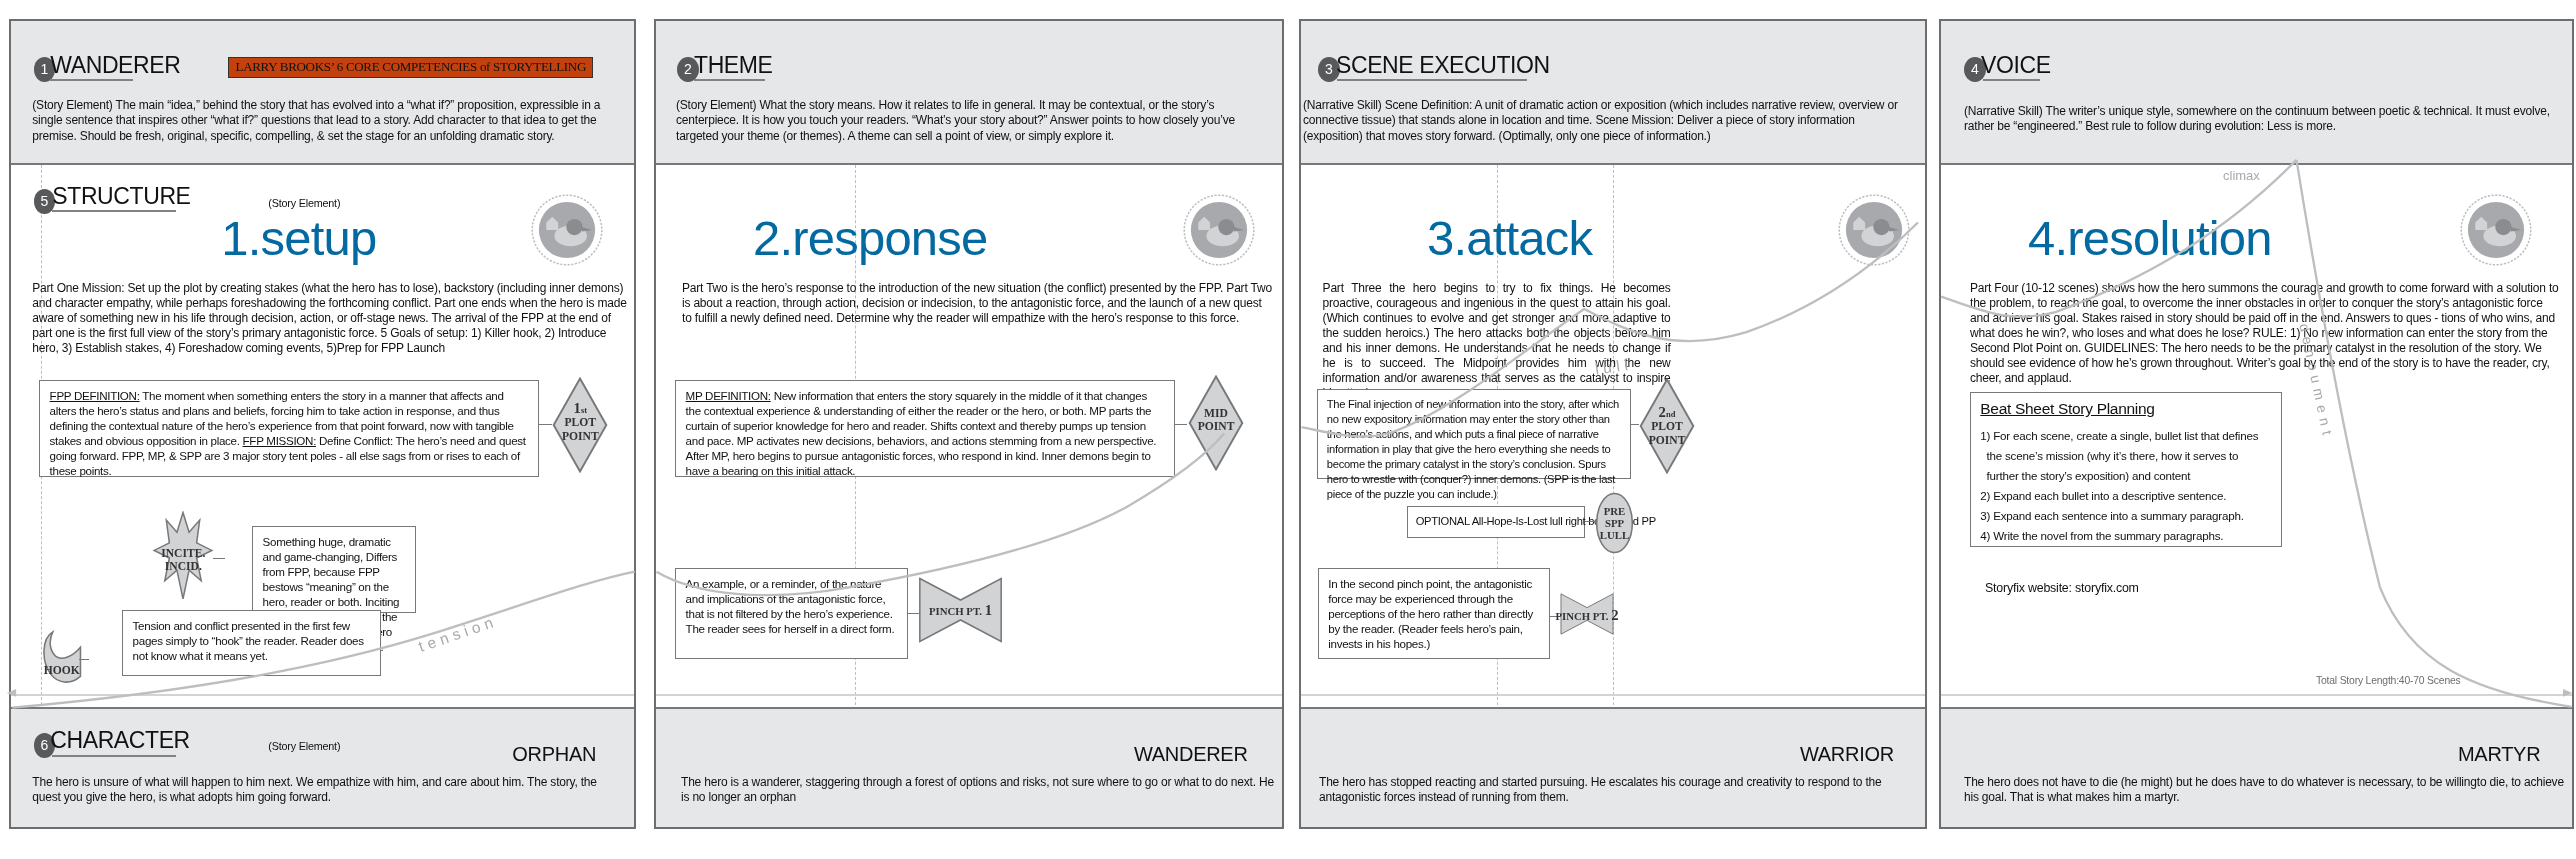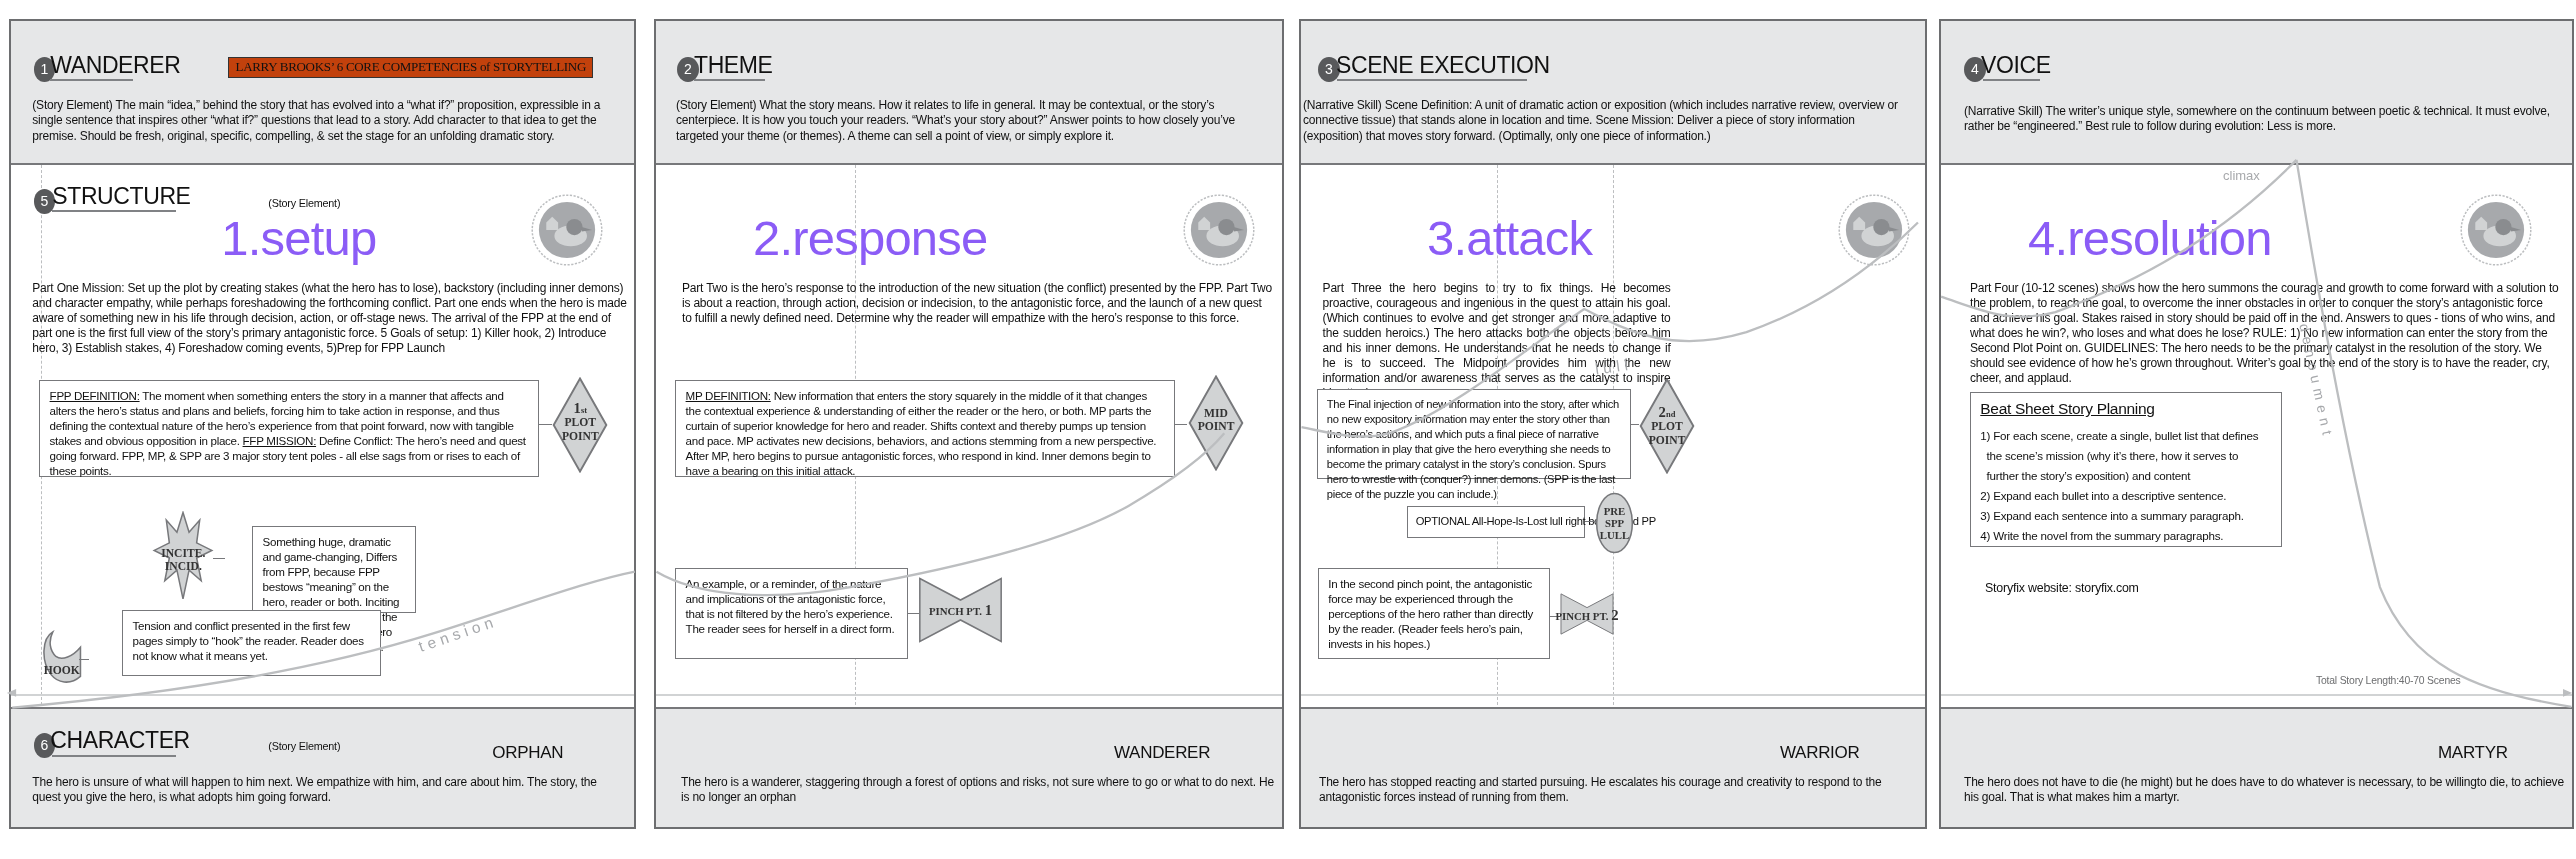--- a/index.html
+++ b/index.html
@@ -7,30 +7,30 @@
   body { position: relative; font-family: "Liberation Sans", sans-serif; color: #111; }
   .panel { position: absolute; top: 18.5px; height: 810px; border: 2.3px solid #6d6e70; background: #fff; overflow: hidden; }
   .top-band { position: absolute; left: 0; right: 0; top: 0; height: 144px; background: #e6e7e8; border-bottom: 2.3px solid #77787b; }
   .bottom-band { position: absolute; left: 0; right: 0; bottom: 0; height: 120px; background: #e6e7e8; border-top: 2.3px solid #77787b; }
   .num-circle { position: absolute; width: 21.6px; height: 25px; border-radius: 50%; background: #58595b; color: #fff; font-size: 14px; text-align: center; line-height: 25px; }
   .head-title { position: absolute; font-size: 23px; letter-spacing: -0.4px; font-family: "Liberation Sans Narrow", "Liberation Sans", sans-serif; }
   .head-rule { position: absolute; height: 2.3px; background: #808285; }
   .desc { position: absolute; font-size: 12px; line-height: 15.5px; letter-spacing: -0.2px; }
   .story-el { position: absolute; font-size: 10.8px; letter-spacing: -0.2px; }
   .brooks-title { position: absolute; border: 1.5px solid #333; background: #c2410c; font-family: "Liberation Serif", serif; font-size: 13px; padding: 1.5px 6.2px; white-space: nowrap; letter-spacing: -0.3px; }
-  .act-title { position: absolute; color: #8b5cf6; font-size: 49px; letter-spacing: -0.8px; white-space: nowrap; }
+  .act-title { position: absolute; color: #0369a1; font-size: 49px; letter-spacing: -0.8px; white-space: nowrap; }
   .act-text { position: absolute; font-size: 12px; line-height: 15px; letter-spacing: -0.2px; }
   .justified { text-align: justify; }
   .box { position: absolute; border: 1.9px solid #77787b; background: #fff; font-size: 11.6px; line-height: 15px; letter-spacing: -0.3px; padding: 7.7px 9.3px; }
   .u { text-decoration: underline; text-align: center; }
   .connector { position: absolute; height: 1.9px; background: #77787b; }
   .shape { position: absolute; }
   .shape-label { position: absolute; font-family: "Liberation Serif", serif; font-weight: bold; color: #333; text-align: center; line-height: 1.15; }
   .vdash { position: absolute; width: 0; border-left: 1.5px dashed #bcbec0; }
-  .archetype { position: absolute; font-size: 17px; letter-spacing: -0.3px; }
+  .archetype { position: absolute; font-size: 20px; letter-spacing: -0.3px; margin-left: 20px; }
   .char-text { position: absolute; font-size: 12px; line-height: 15.5px; letter-spacing: -0.2px; }
   .logo { position: absolute; width: 74px; height: 74px; }
   .timeline { position: absolute; height: 2.3px; background: #d1d3d4; }
   .curve-label { position: absolute; color: #a7a9ac; font-size: 15.5px; letter-spacing: 4.6px; }
   .beat-box { position: absolute; border: 1.9px solid #77787b; background: #fff; padding: 7.7px 9.3px; font-size: 11.6px; letter-spacing: -0.2px; }
   .beat-title { font-size: 15.5px; text-decoration: underline; margin-bottom: 7.7px; letter-spacing: -0.3px; }
   .beat-item { line-height: 20px; }
   .beat-sub { padding-left: 6.2px; }
   #overlay { position: absolute; left: 0; top: 0; width: 2576px; height: 859px; pointer-events: none; }
 </style>

